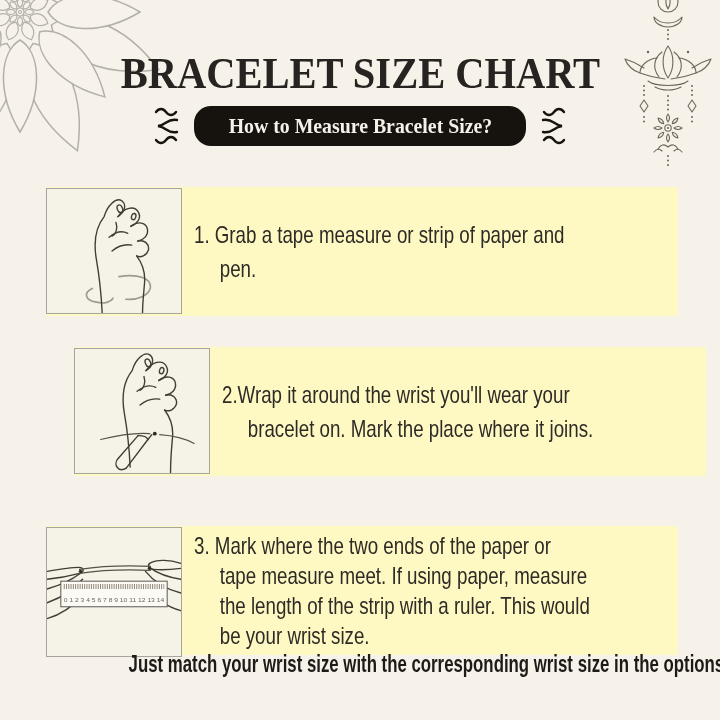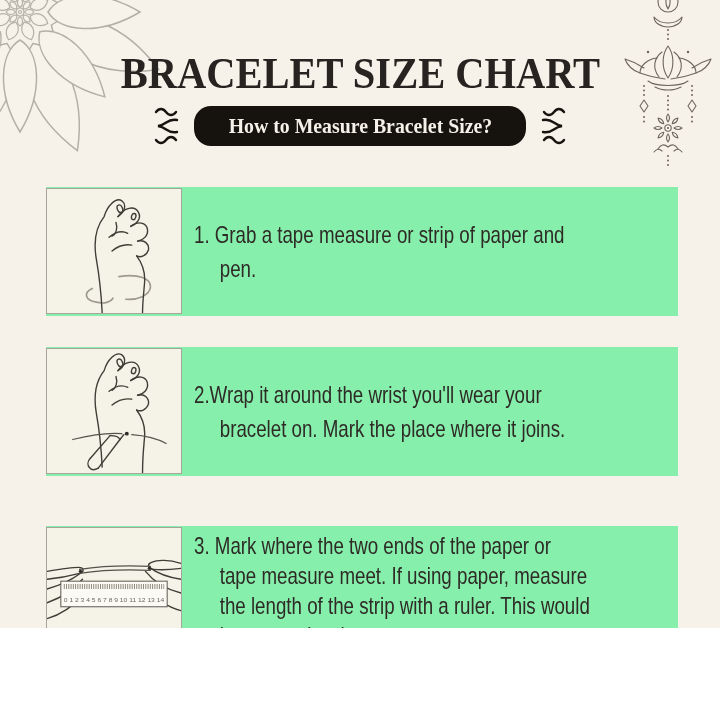--- a/index.html
+++ b/index.html
@@ -1,17 +1,17 @@
 <!DOCTYPE html>
 <html><head>
 <meta charset="utf-8">
 <style>
   html,body { margin:0; padding:0; }
   .page {
-    position:relative; width:720px; height:628px;
+    position:relative; width:720px; height:720px;
     background:#f6f2e9; overflow:hidden;
     font-family:"Liberation Sans", sans-serif;
   }
   .decor { position:absolute; pointer-events:none; }
   .mandala { left:-140px; top:-148px; }
   .lotus { left:608px; top:0; }
 
   .title {
     position:absolute; top:50px; left:0; width:720px; text-align:center;
     font-family:"Liberation Serif", serif; font-weight:bold;
@@ -24,22 +24,22 @@
     display:flex; justify-content:center; align-items:center; gap:9px;
   }
   .pill {
     background:#16130f; color:#f5f1e8; border-radius:17px;
     height:32px; display:flex; align-items:center; padding:4px 20px;
     font-family:"Liberation Serif", serif; font-weight:bold; font-size:22px;
     white-space:nowrap;
   }
   .pill span { display:inline-block; transform:scaleX(0.9); transform-origin:center; }
 
-  .row { position:absolute; left:46px; width:632px; height:129px; background:#86efac; }
-  .row1 { top:187px; } .row2 { top:347px; } .row3 { top:526px; }
+  .row { position:absolute; left:46px; width:632px; height:129px; background:#fef9c3; }
+  .row1 { top:187px; } .row2 { top:347px;margin-left:28px; } .row3 { top:526px; }
   .illus {
     position:absolute; left:0; top:1px; width:134px; height:124px;
     background:#f5f2e8; border:1px solid #a7a49c;
   }
   .row3 .illus { height:128px; }
   .steptext {
     position:absolute; left:148px; top:0; bottom:0; width:540px;
     display:flex; align-items:center; overflow:visible;
   }
   .steptext p {

